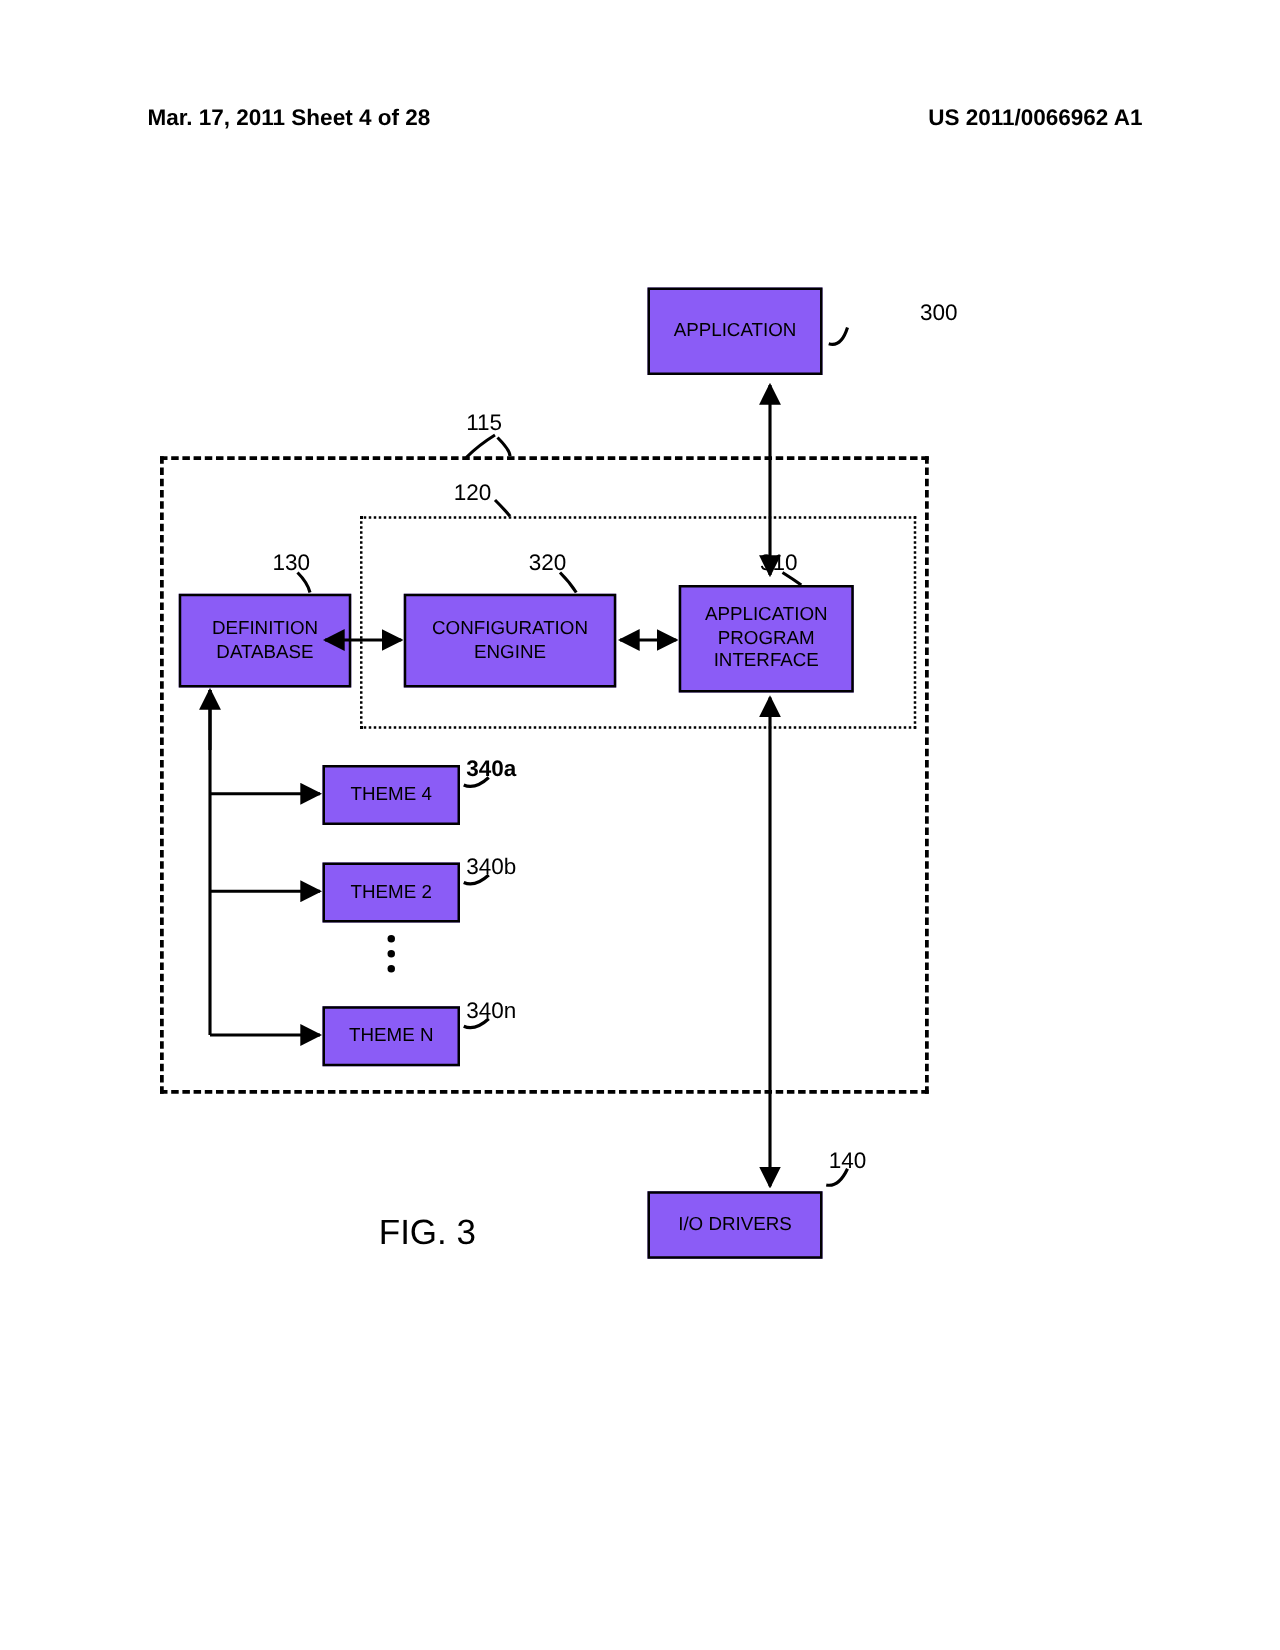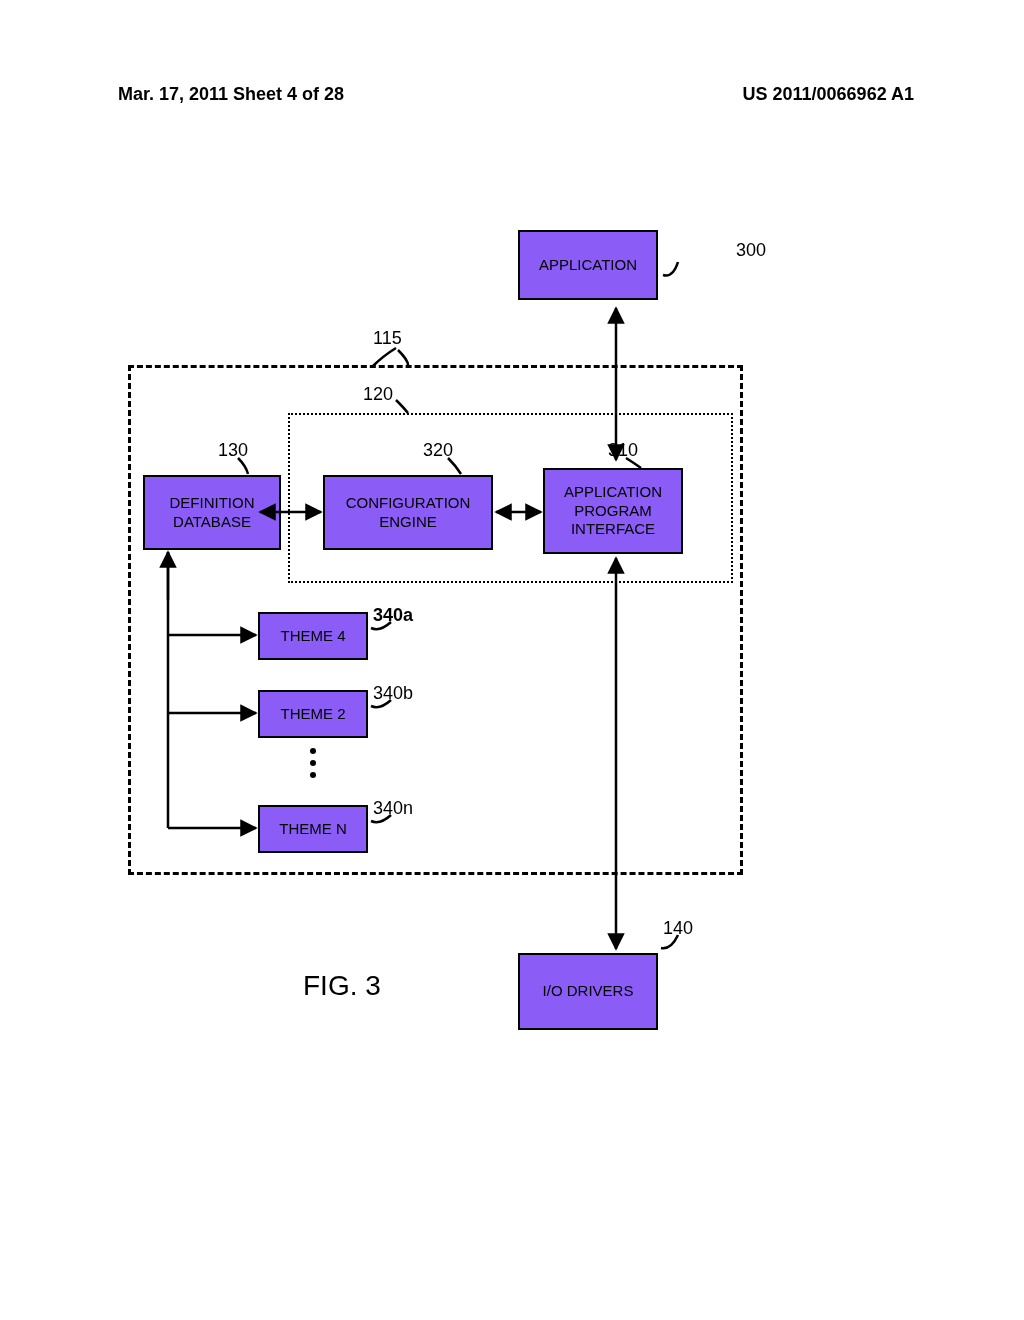--- a/index.html
+++ b/index.html
@@ -167,21 +167,21 @@
   </div>
 
   <div class="box" style="left:140px; top:605px; width:110px; height:48px;">
     <span>THEME N</span>
   </div>
   <div class="label" style="left:255px; top:598px;">340n</div>
   <svg class="conn" style="left:0;top:0;" width="760" height="900">
     <path d="M 253 621 Q 262 625 273 615" stroke="#000" stroke-width="2.5" fill="none"></path>
   </svg>
 
-  <div class="box" style="left:400px; top:753px; width:140px; height:77px;">
+  <div class="box" style="left:400px; top:753px; width:140px; height:54px;">
     <span>I/O DRIVERS</span>
   </div>
   <div class="label" style="left:545px; top:718px;">140</div>
   <svg class="conn" style="left:0;top:0;" width="760" height="900">
     <path d="M 543 748 Q 553 750 560 735" stroke="#000" stroke-width="2.5" fill="none"></path>
   </svg>
 
   <div class="fig-label" style="left:185px; top:770px;">FIG. 3</div>
 
   <svg class="conn" style="left:0;top:0;" width="760" height="900">

